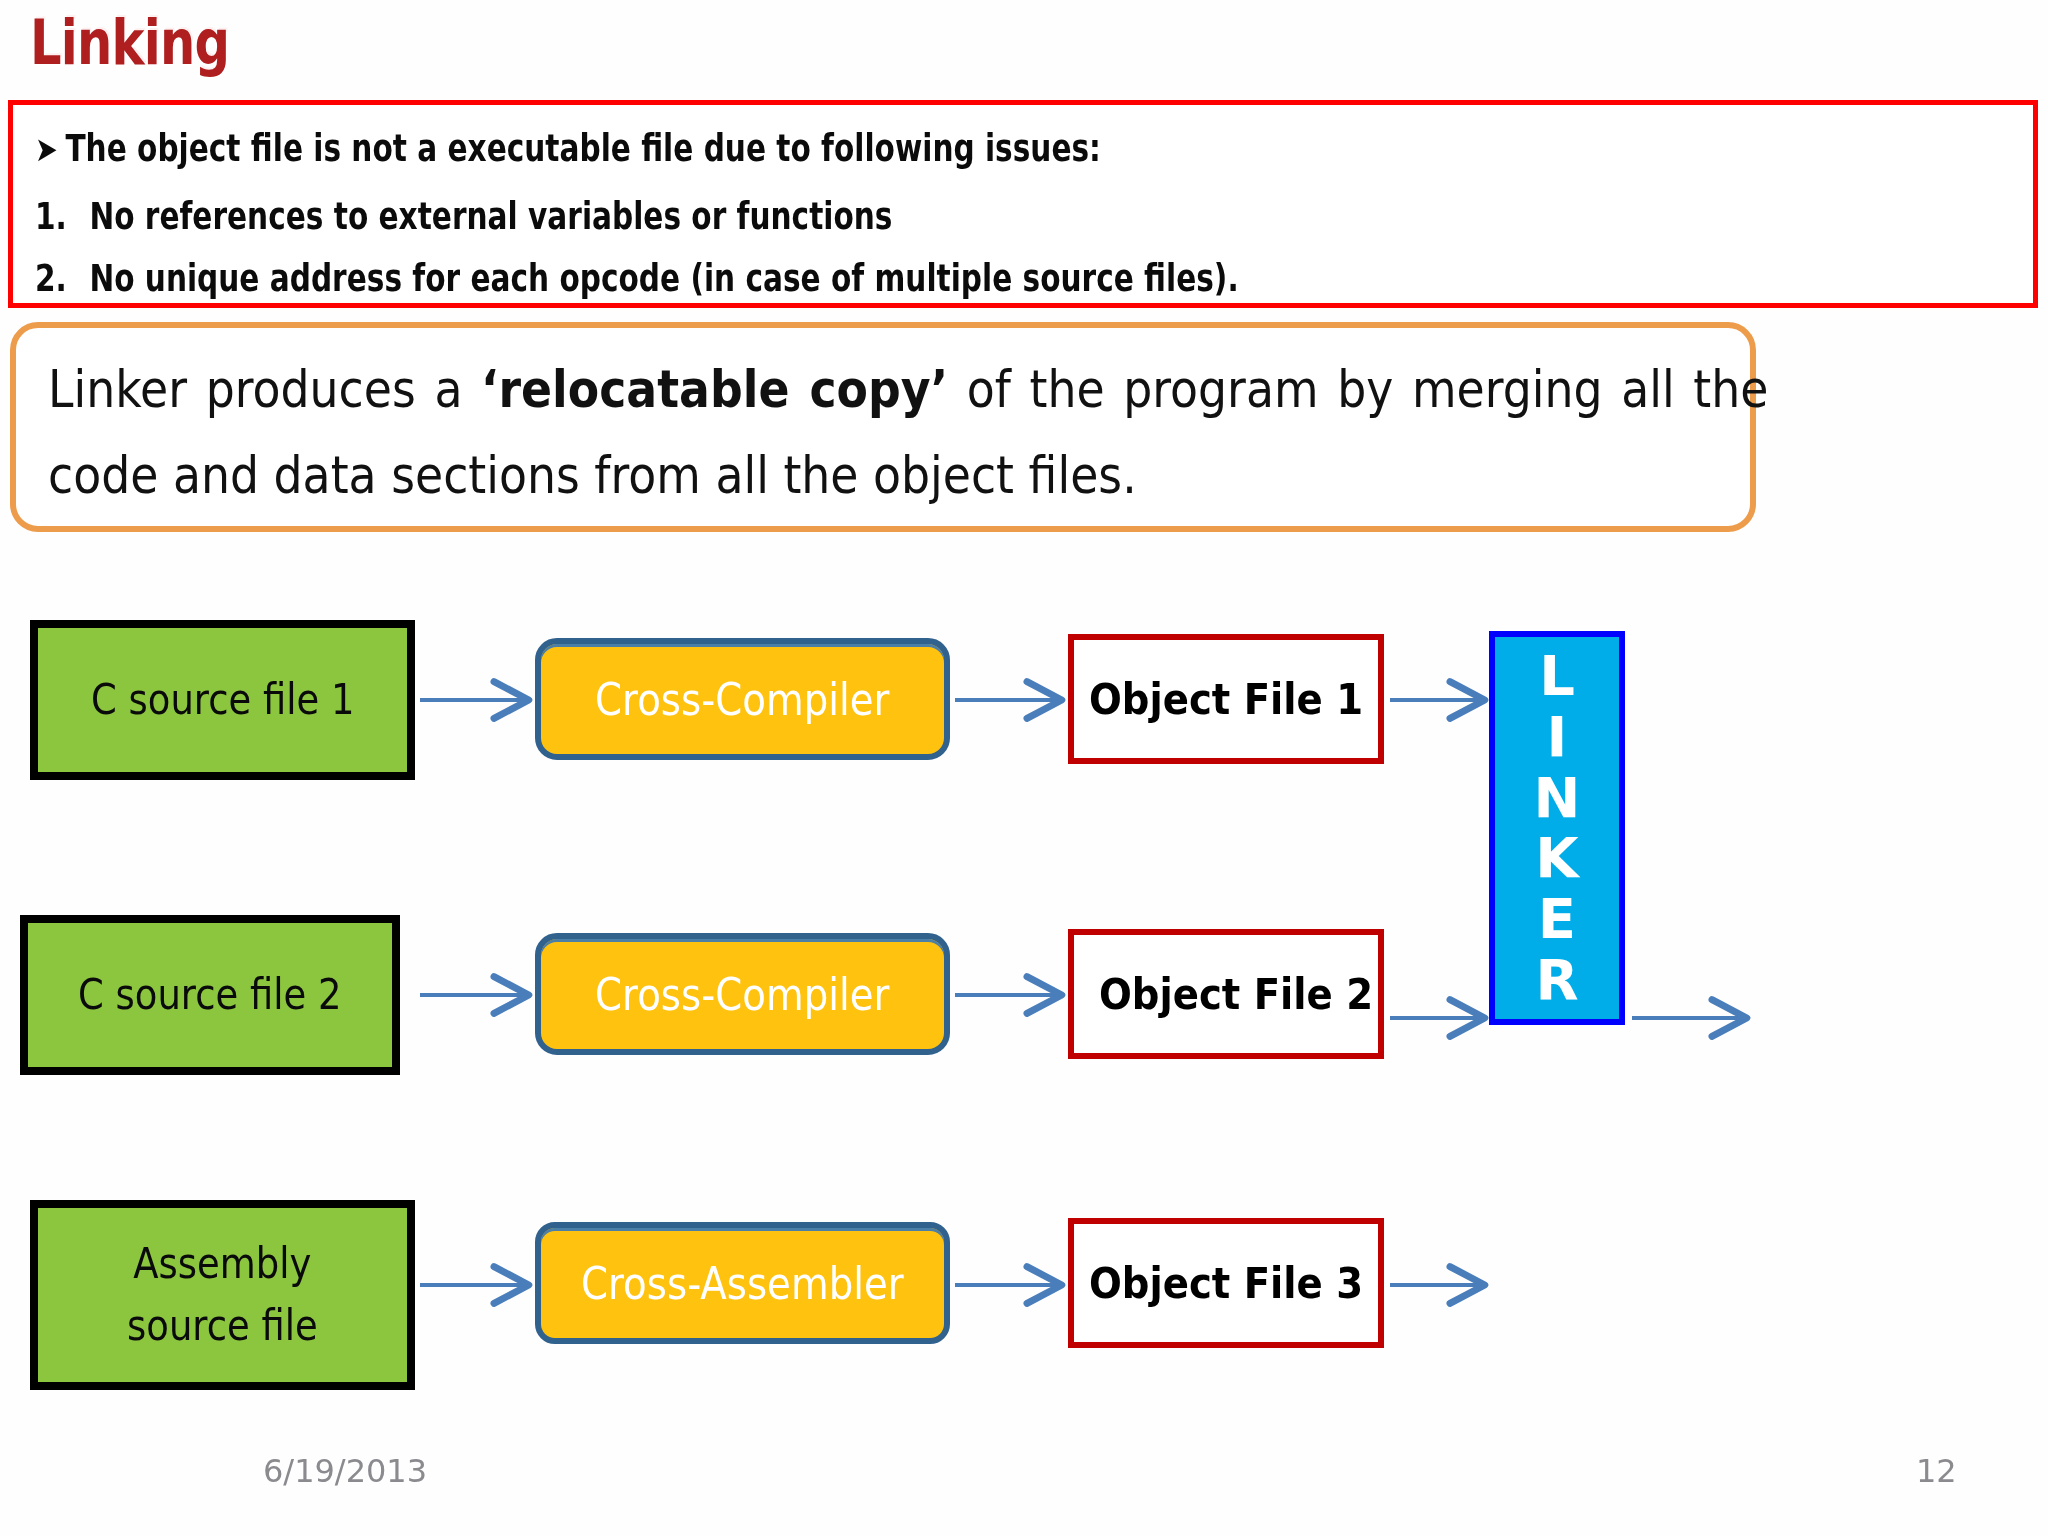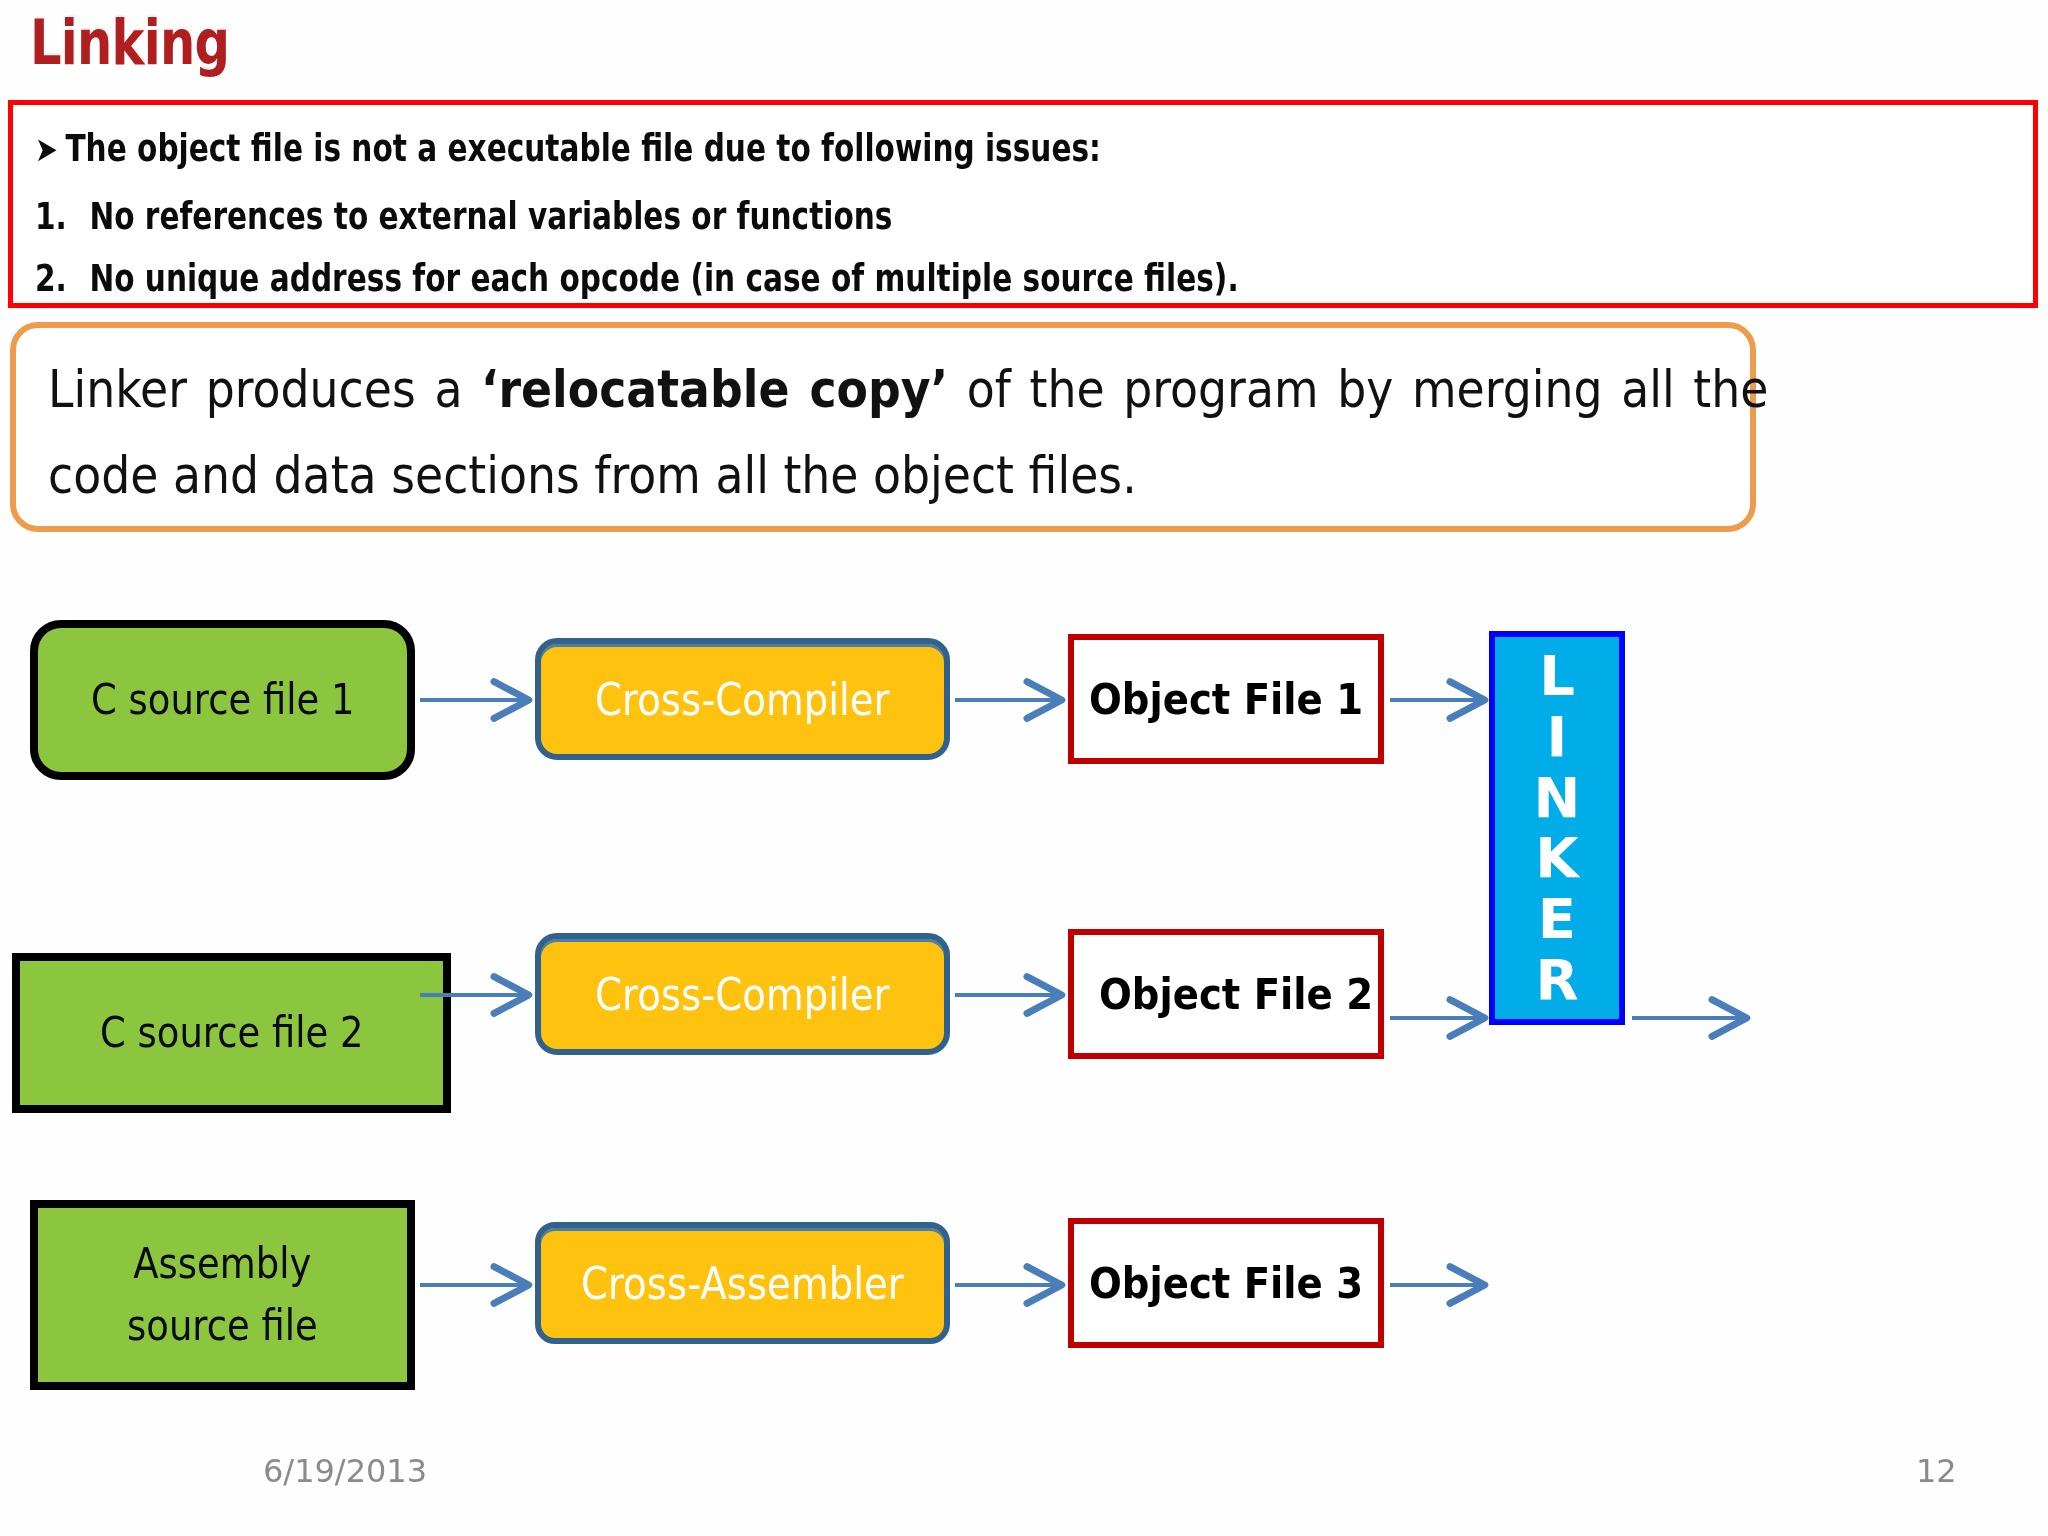--- a/index.html
+++ b/index.html
@@ -227,33 +227,33 @@
   </div>
 
 </div>
 
 <div id="linker-note-box">
   <div id="linker-note-text"><span>Linker produces a </span><b>‘relocatable copy’</b><span> of the program by merging all the code and data sections from all the object files.</span></div>
 </div>
 
 <div id="diagram">
 
-  <div class="src-box" style="left:30px; top:620px; width:385px; height:160px;border-radius:31px;">
+  <div class="src-box" style="left:30px; top:620px; width:385px; height:160px;">
     <span>C source file 1</span>
   </div>
 
   <div class="tool-box" style="left:535px; top:638px; width:415px; height:122px;">
     <span>Cross-Compiler</span>
   </div>
 
   <div class="obj-box" style="left:1068px; top:634px; width:316px; height:130px;">
     <span>Object File 1</span>
   </div>
 
-  <div class="src-box" style="left:12px; top:915px; width:439px; height:160px;margin-top:38px;">
+  <div class="src-box" style="left:20px; top:915px; width:380px; height:160px;">
     <span>C source file 2</span>
   </div>
 
   <div class="tool-box" style="left:535px; top:933px; width:415px; height:122px;">
     <span>Cross-Compiler</span>
   </div>
 
   <div class="obj-box" style="left:1068px; top:929px; width:316px; height:130px;padding-left:20px;">
     <span>Object File 2</span>
   </div>

